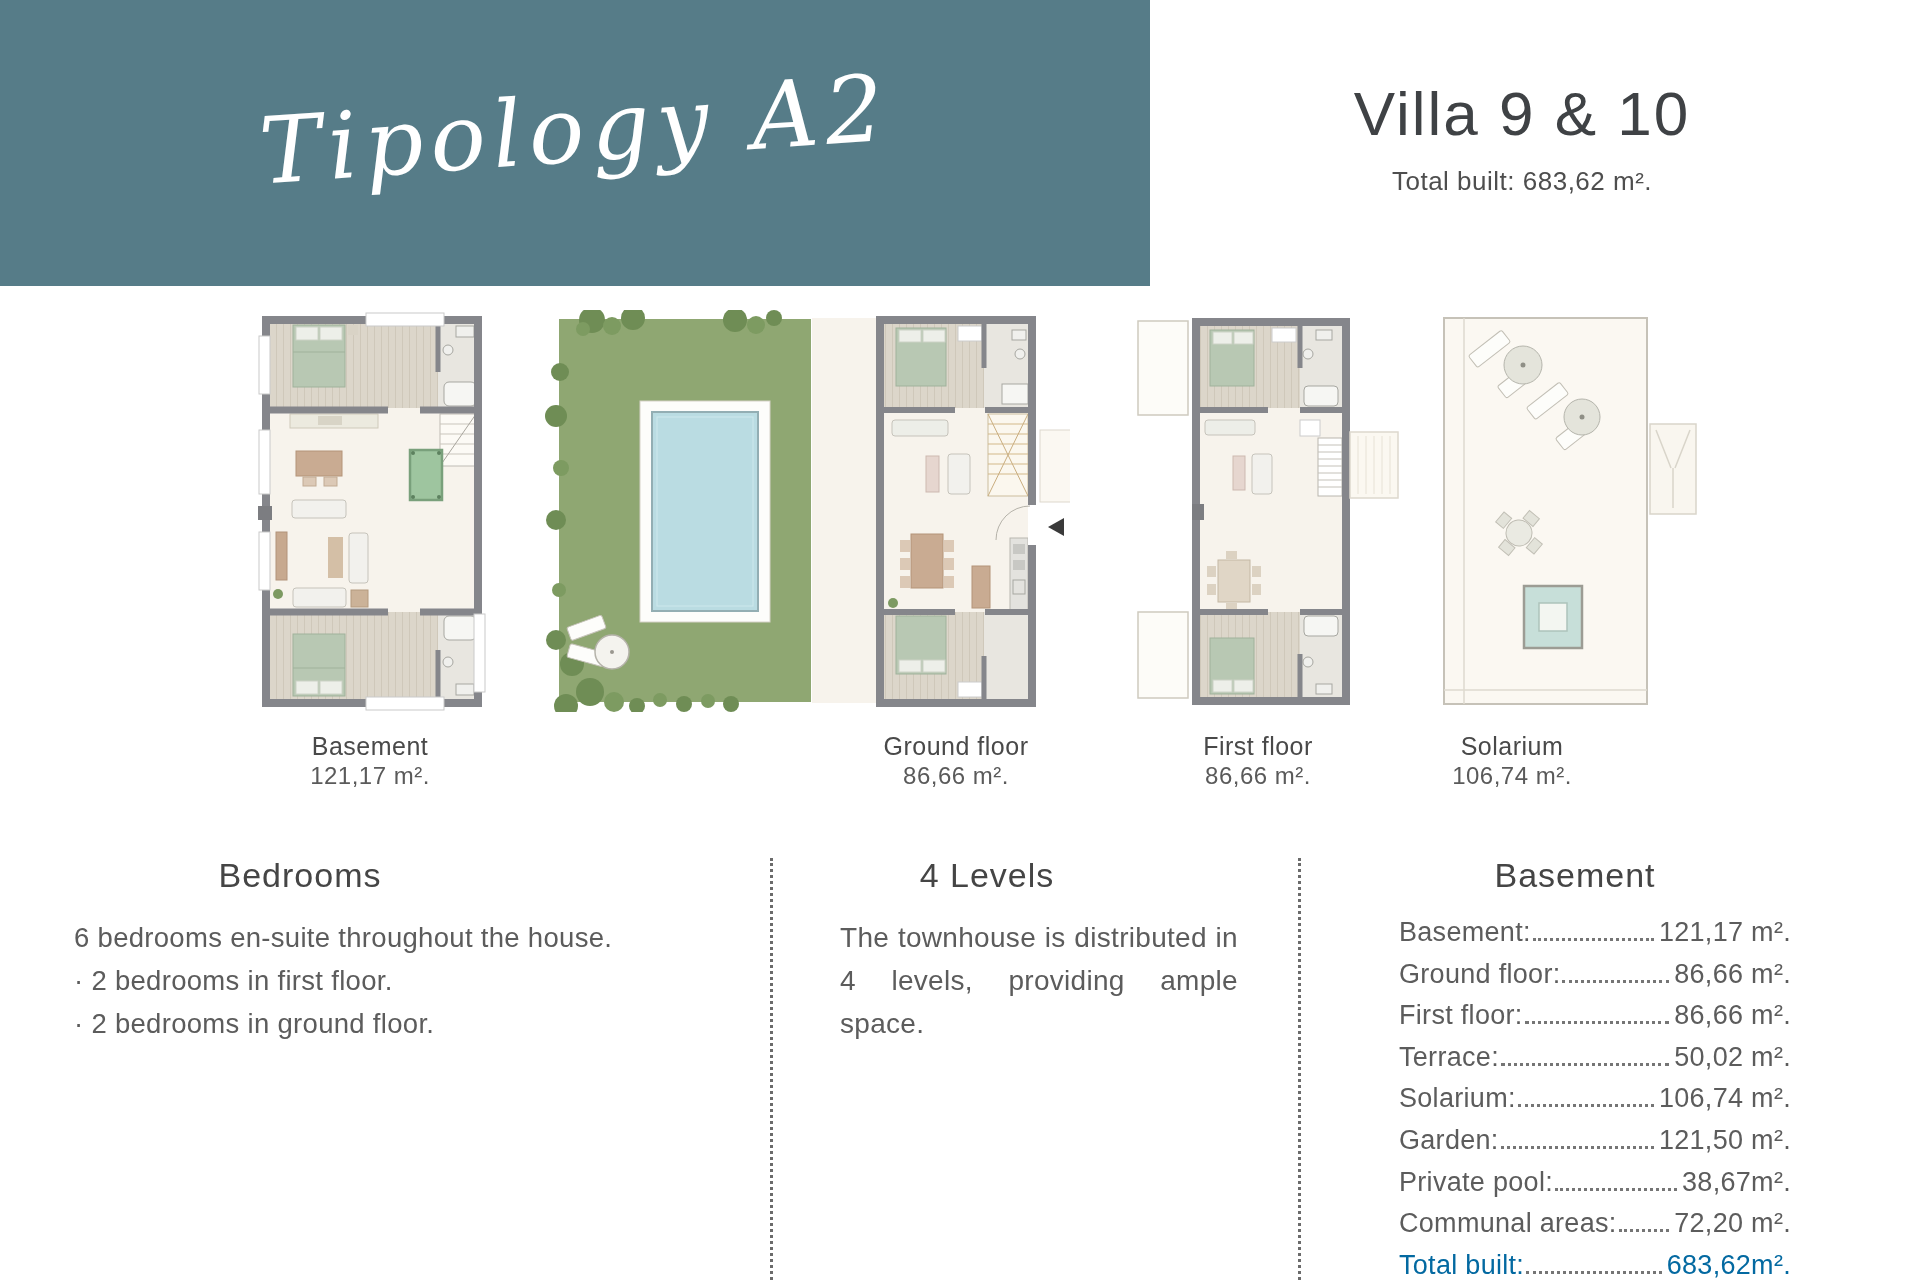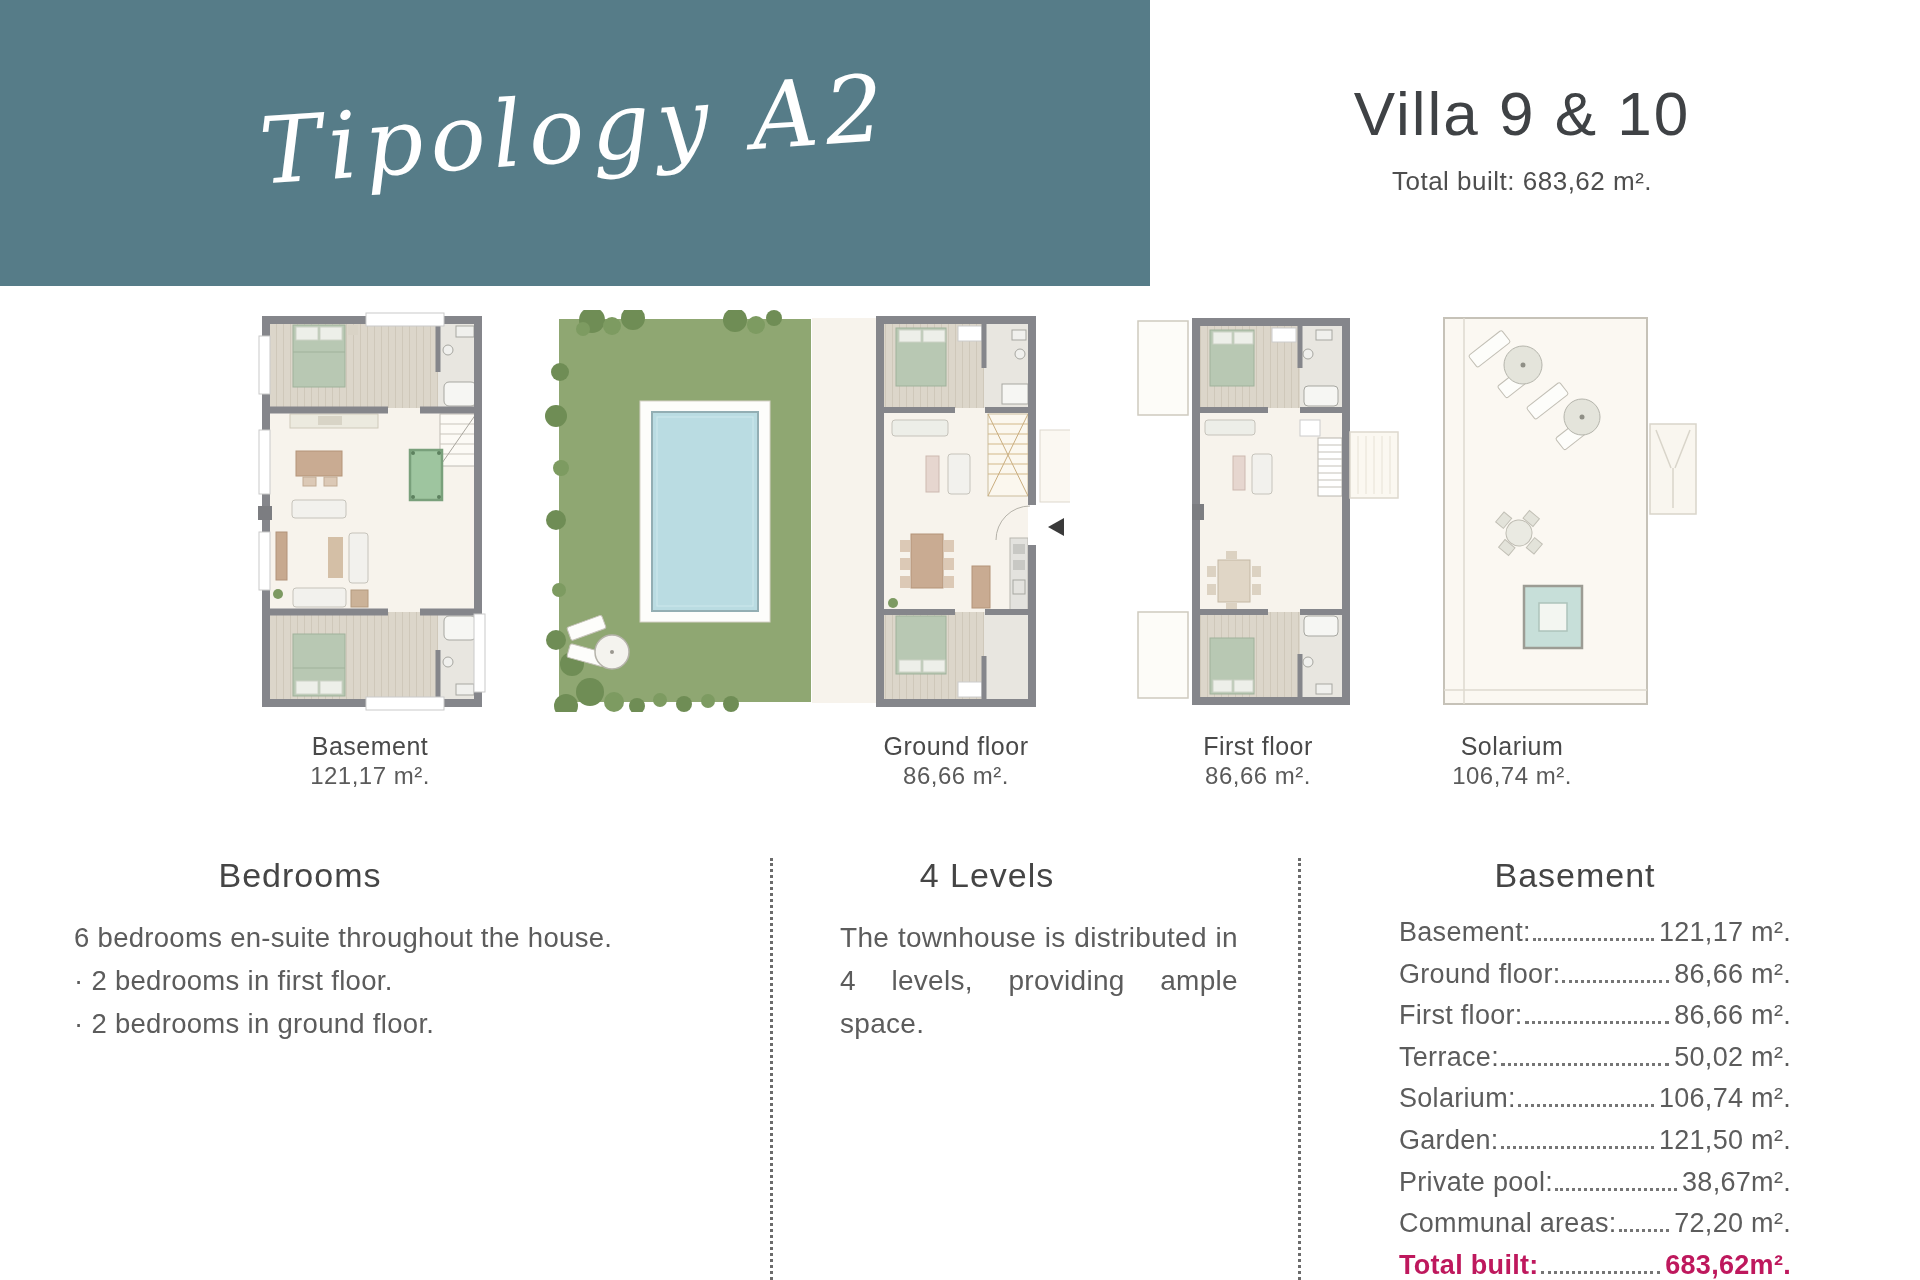--- a/index.html
+++ b/index.html
@@ -28,21 +28,21 @@
         letter-spacing:1px;white-space:nowrap;}
   .bedrooms-text{position:absolute;left:74px;top:916px;font-size:27.5px;color:#5c5c5c;
         line-height:43px;letter-spacing:.3px;}
   .levels-text{position:absolute;left:840px;top:916px;width:398px;font-size:28px;color:#5c5c5c;
         line-height:43px;letter-spacing:.3px;text-align:justify;}
   .surfaces{position:absolute;left:1363px;top:917px;width:428px;}
   .srow{display:flex;align-items:baseline;height:41.6px;font-size:27px;color:#5c5c5c;letter-spacing:.3px;}
   .srow .lbl{white-space:nowrap;margin-left:36px;}
   .srow .dots{flex:1;border-bottom:3px dotted #757575;margin:0 5px 7px 2px;min-width:14px;}
   .srow .val{white-space:nowrap;}
-  .srow.total .lbl,.srow.total .val{color:#be185d;font-weight:bold;}
+  .srow.total .lbl,.srow.total .val{color:#0369a1;}
 </style>
 </head>
 <body>
 
 <div class="page">
 
   <div class="band"></div>
   <div class="script-title">Tipology A2</div>
   <div class="villa-title">Villa 9 &amp; 10</div>
   <div class="total-built">Total built: 683,62 m².</div>

